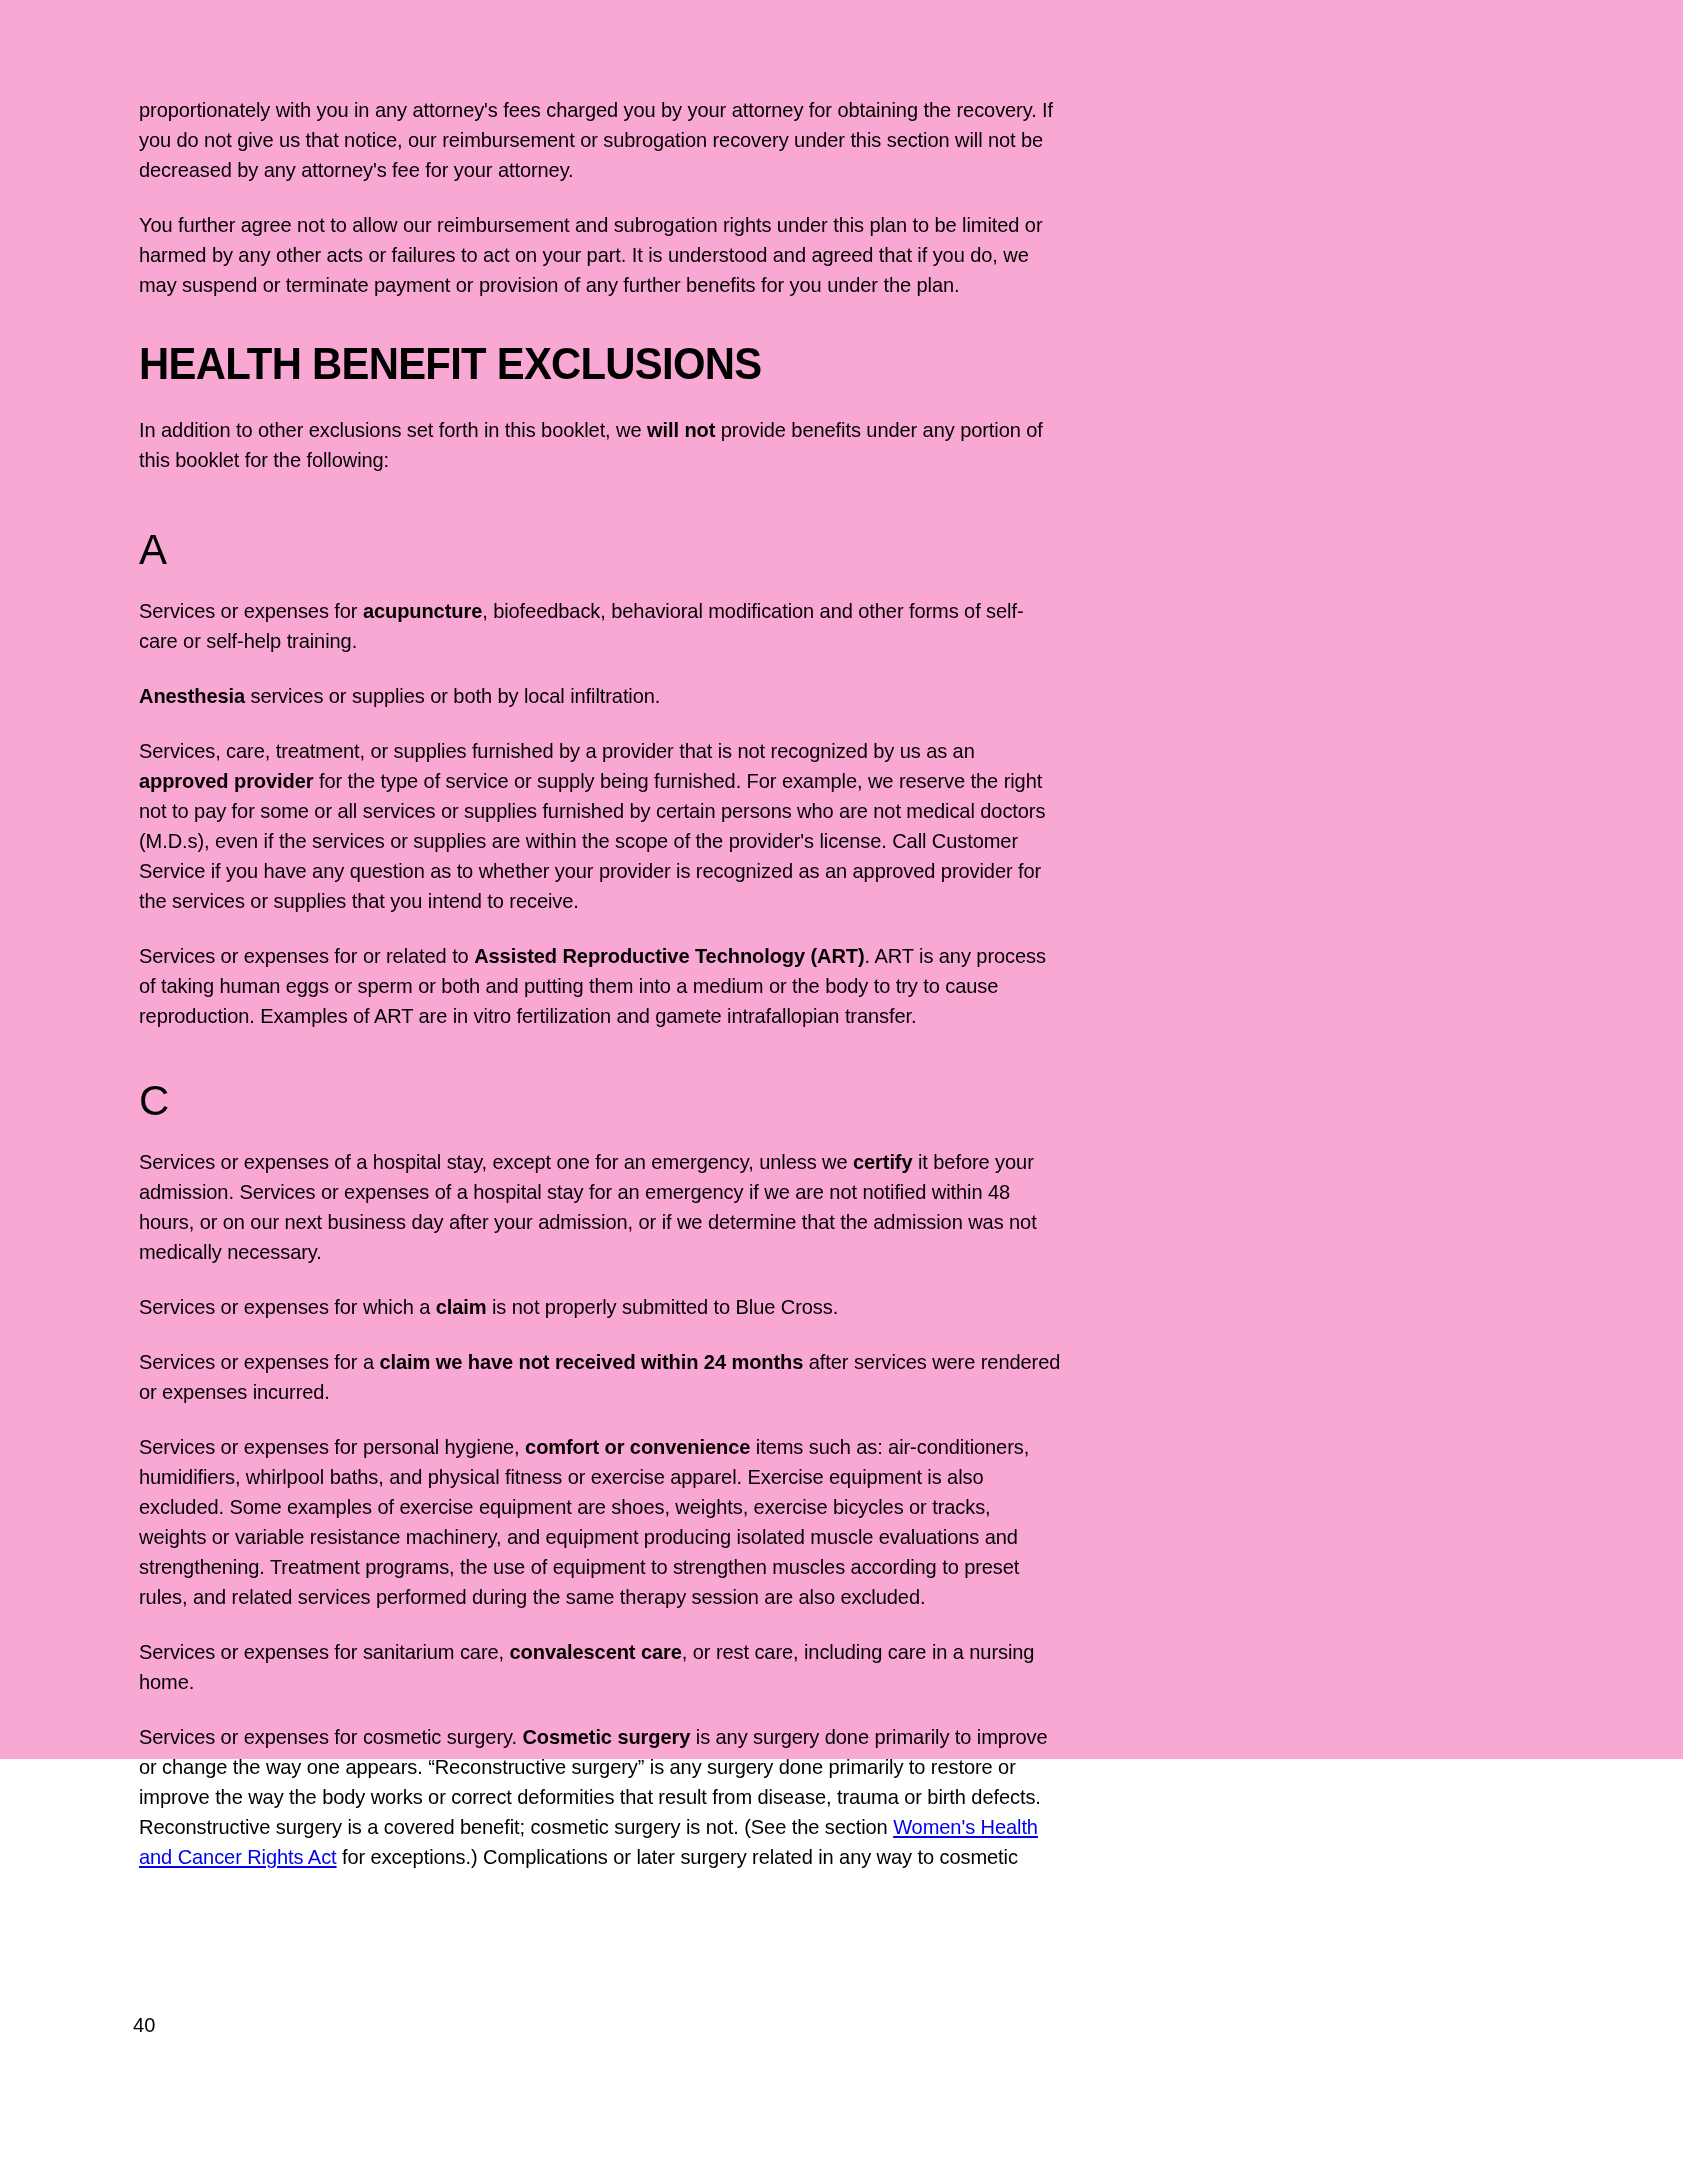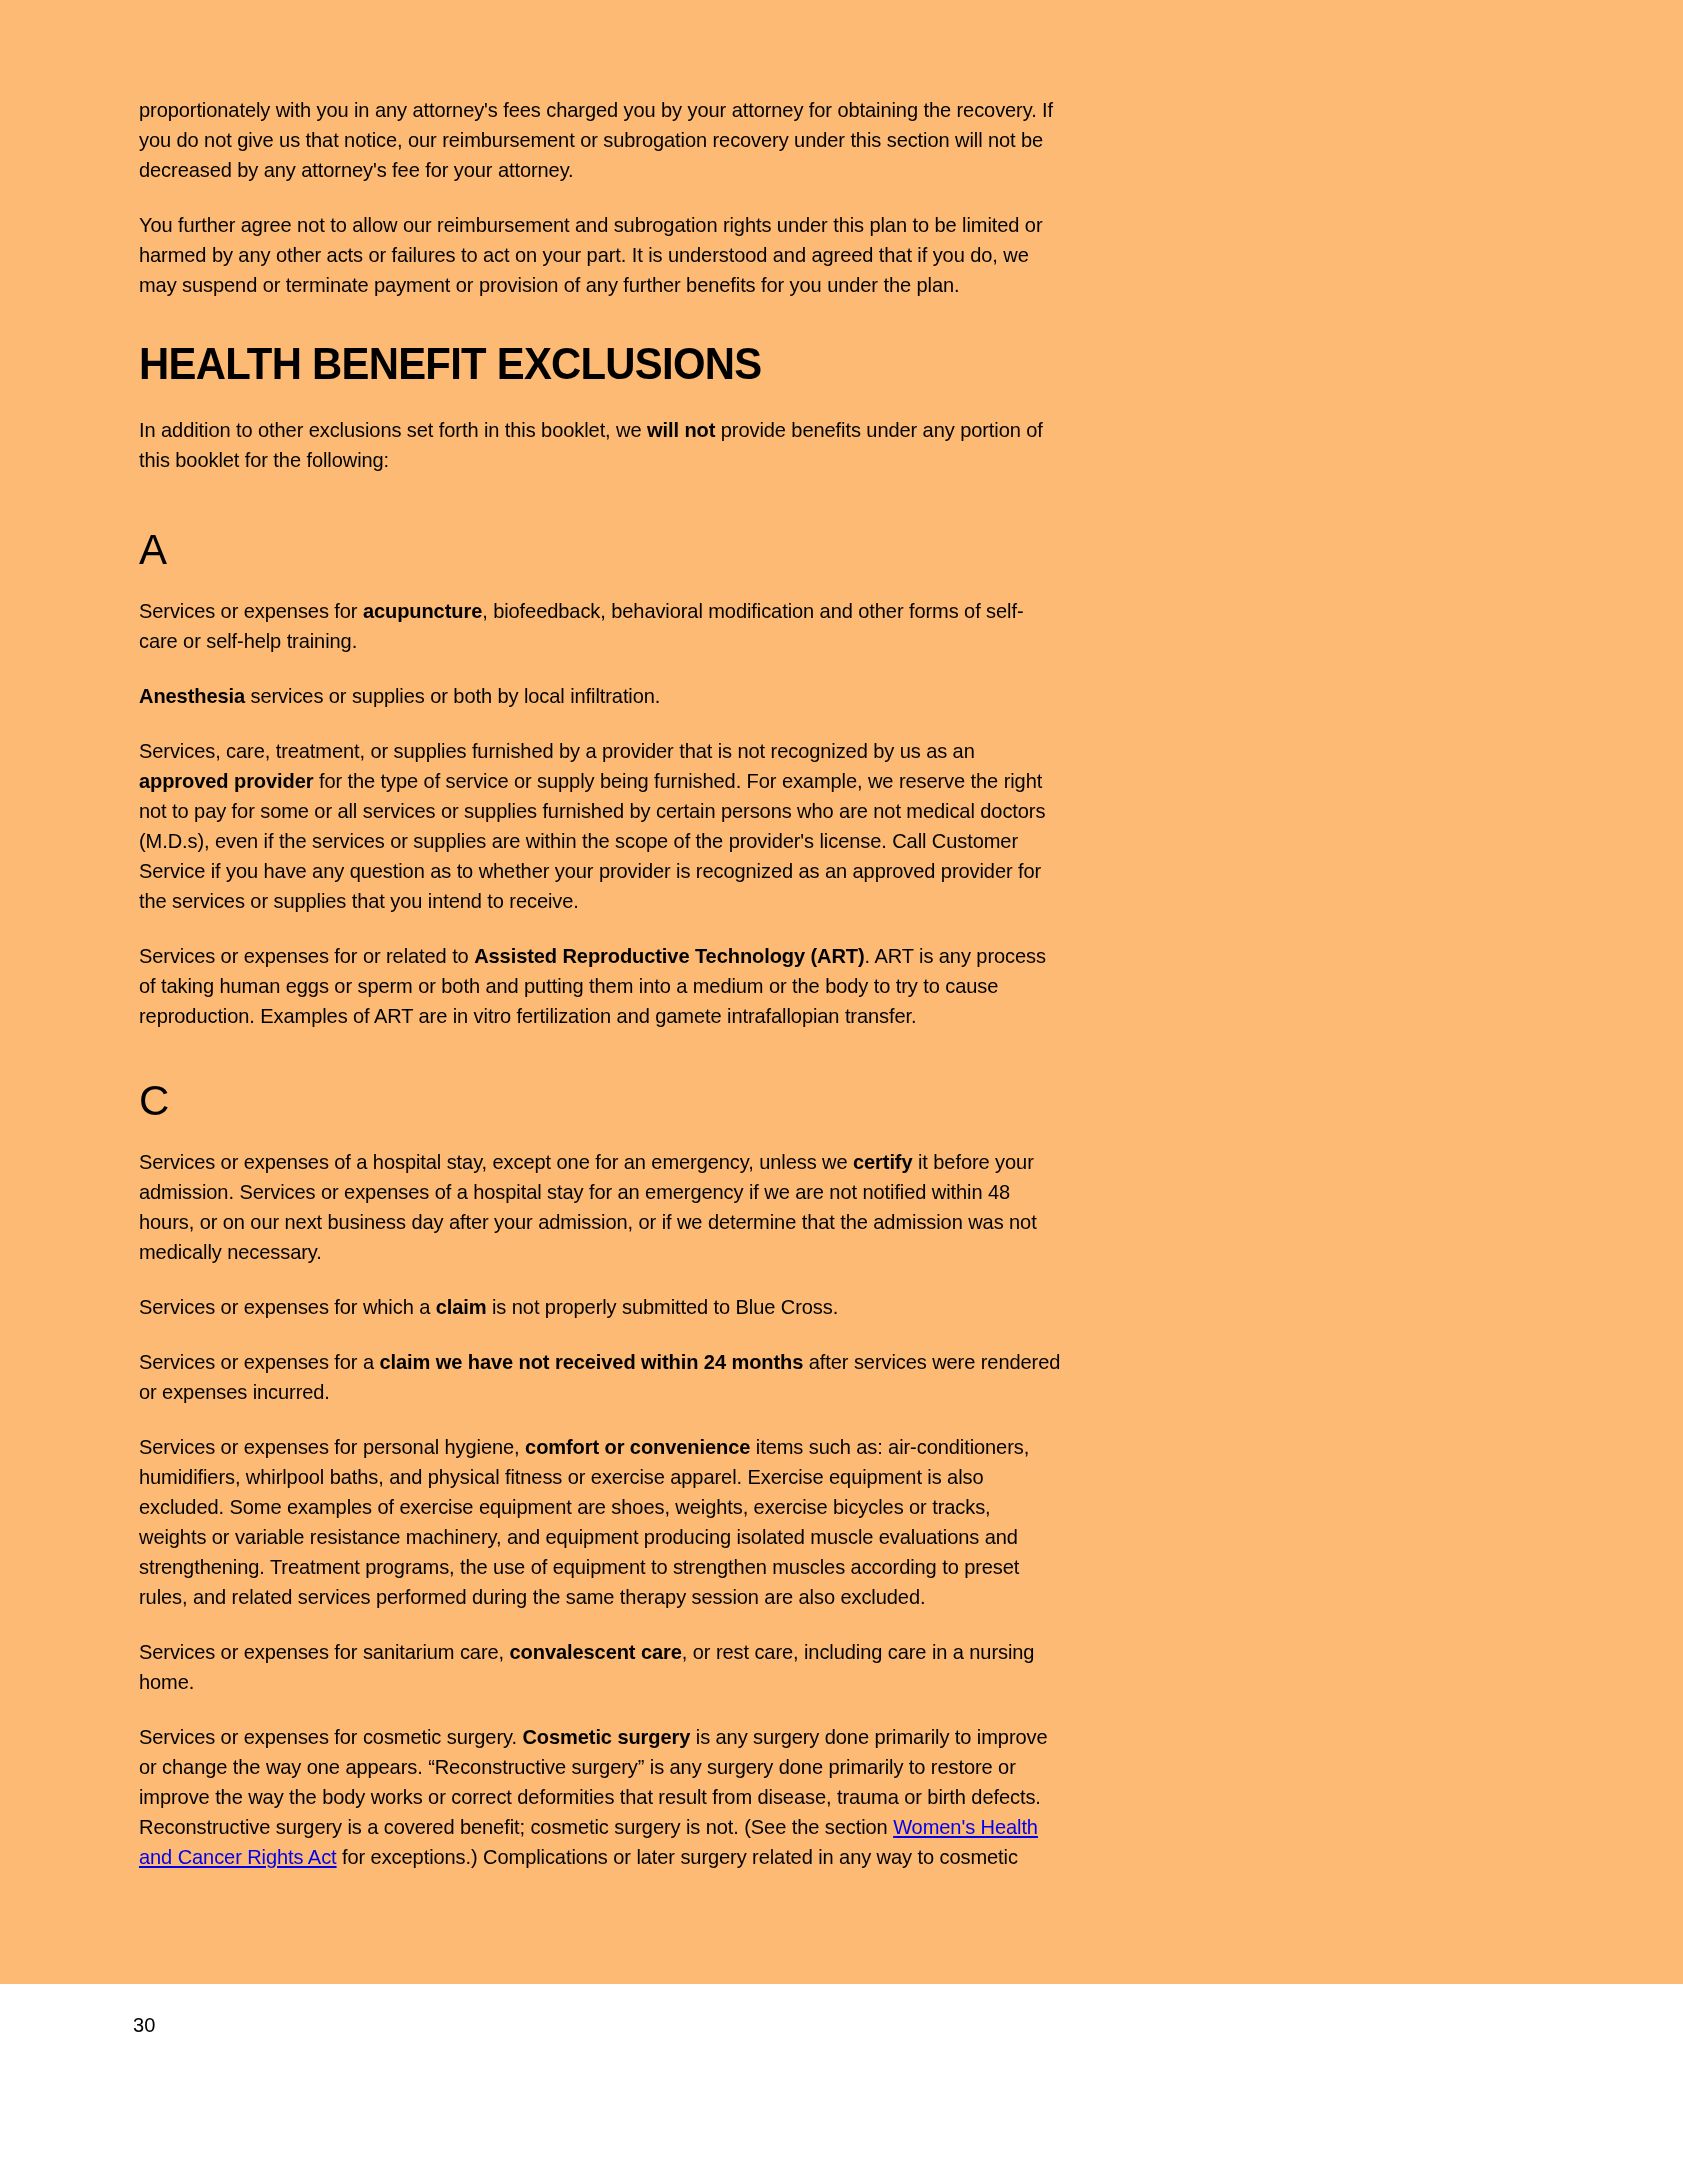--- a/index.html
+++ b/index.html
@@ -10,22 +10,22 @@
   body {
     width: 1683px;
     height: 2178px;
     font-family: "Liberation Sans", "DejaVu Sans", sans-serif;
     color: #000000;
     -webkit-font-smoothing: antialiased;
   }
   .page {
     position: relative;
     width: 1683px;
-    height: 1984px;
-    background: #fdba74;
+    height: 1759px;
+    background: #f9a8d4;
     box-sizing: border-box;
   }
   .content {
     position: absolute;
     left: 139px;
     top: 95px;
     width: 921px;
   }
   
   .para {
@@ -96,15 +96,15 @@
     <h2 class="letter-heading">C</h2>
     <p class="para"><span>Services or expenses of a hospital stay, except one for an emergency, unless we </span><b>certify</b><span> it before your admission.   Services or expenses of a hospital stay for an emergency if we are not notified within 48 hours, or on our next business day after your admission, or if we determine that the admission was not medically necessary.</span></p>
     <p class="para"><span>Services or expenses for which a </span><b>claim</b><span> is not properly submitted to Blue Cross.</span></p>
     <p class="para"><span>Services or expenses for a </span><b>claim we have not received within 24 months</b><span> after services were rendered or expenses incurred.</span></p>
     <p class="para"><span>Services or expenses for personal hygiene, </span><b>comfort or convenience</b><span> items such as: air-conditioners, humidifiers, whirlpool baths, and physical fitness or exercise apparel.   Exercise equipment is also excluded.   Some examples of exercise equipment are shoes, weights, exercise bicycles or tracks, weights or variable resistance machinery, and equipment producing isolated muscle evaluations and strengthening.   Treatment programs, the use of equipment to strengthen muscles according to preset rules, and related services performed during the same therapy session are also excluded.</span></p>
     <p class="para"><span>Services or expenses for sanitarium care, </span><b>convalescent care</b><span>, or rest care, including care in a nursing home.</span></p>
     <p class="para"><span>Services or expenses for cosmetic surgery.   </span><b>Cosmetic surgery</b><span> is any surgery done primarily to improve or change the way one appears.   “Reconstructive surgery” is any surgery done primarily to restore or improve the way the body works or correct deformities that result from disease, trauma or birth defects.  Reconstructive surgery is a covered benefit; cosmetic surgery is not.   (See the section </span><a class="link" href="#">Women's Health and Cancer Rights Act</a><span> for exceptions.)   Complications or later surgery related in any way to cosmetic</span></p>
 
   </div>
 
-  <div class="page-number">30</div>
+  <div class="page-number">40</div>
 </div>
 
 
 </body></html>

